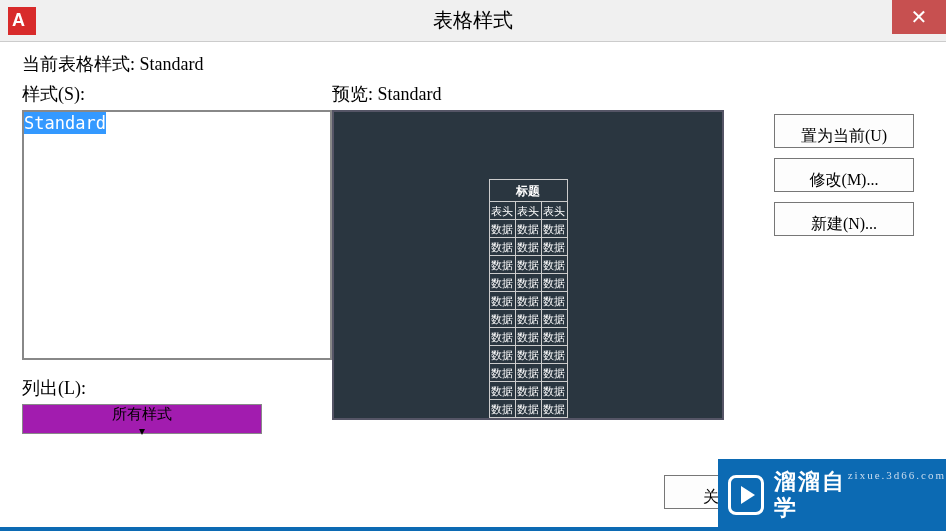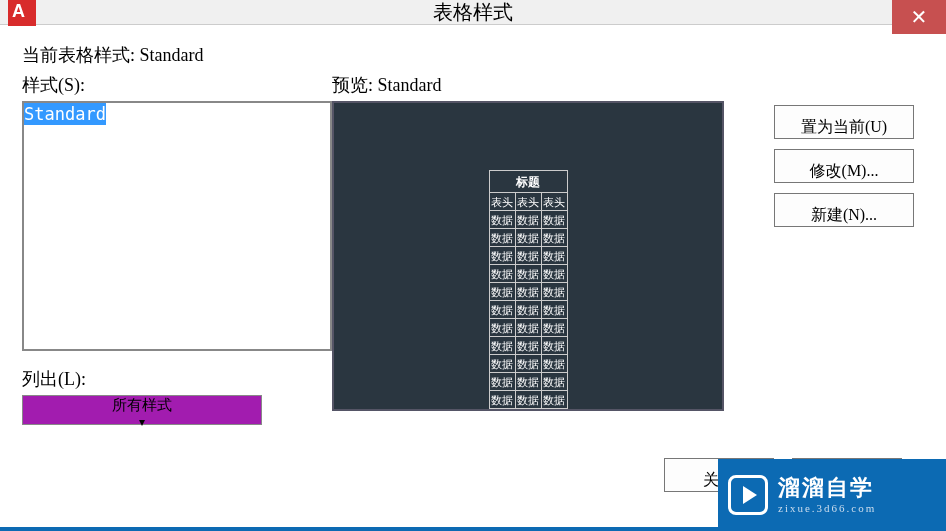--- a/index.html
+++ b/index.html
@@ -7,21 +7,21 @@
     margin: 0;
     font-family: "SimSun", "宋体", serif;
     font-size: 15px;
     background: #fff;
     width: 946px;
     height: 531px;
     position: relative;
     overflow: hidden;
   }
   .titlebar {
-    height: 25px;
+    height: 42px;
     background: #f0f0f0;
     border-bottom: 1px solid #ccc;
     display: flex;
     align-items: center;
     position: relative;
   }
   .app-icon {
     width: 28px;
     height: 28px;
     margin-left: 8px;
@@ -58,21 +58,21 @@
     font-size: 20px;
     font-family: Arial, sans-serif;
   }
   .body-area {
     padding: 10px 22px 0 22px;
     position: relative;
     height: calc(100% - 42px);
   }
   .curr-label {
     font-size: 18px;
-    margin-top: 8px;
+    margin-top: 0;
     margin-bottom: 6px;
   }
   .row2 {
     display: flex;
   }
   .col-left { width: 310px; }
   .col-mid { flex: 1; }
   .col-right { width: 150px; padding-top: 32px; }
   .small-label {
     font-size: 18px;
@@ -175,21 +175,21 @@
     border-radius: 8px;
     display:flex; align-items:center; justify-content:center;
   }
   .watermark .play::before {
     content:"";
     border-left: 14px solid #fff;
     border-top: 9px solid transparent;
     border-bottom: 9px solid transparent;
     margin-left:4px;
   }
-  .watermark .txt { display:flex; flex-direction:column; line-height:1.2;}
+  .watermark .txt { display:flex; flex-direction:row; line-height:1.2;}
   .watermark .txt .big { font-size:22px; font-weight:bold; letter-spacing:2px;}
   .watermark .txt .small { font-size:11px; letter-spacing:2px; color:#cde;}
   .bottom-border { position:absolute; left:0; right:0; bottom:0; height:4px; background:#0c6ab3;}
 </style>
 </head>
 <body>
 
 <div class="titlebar">
   <div class="app-icon"></div>
   <div class="title-text">表格样式</div>

